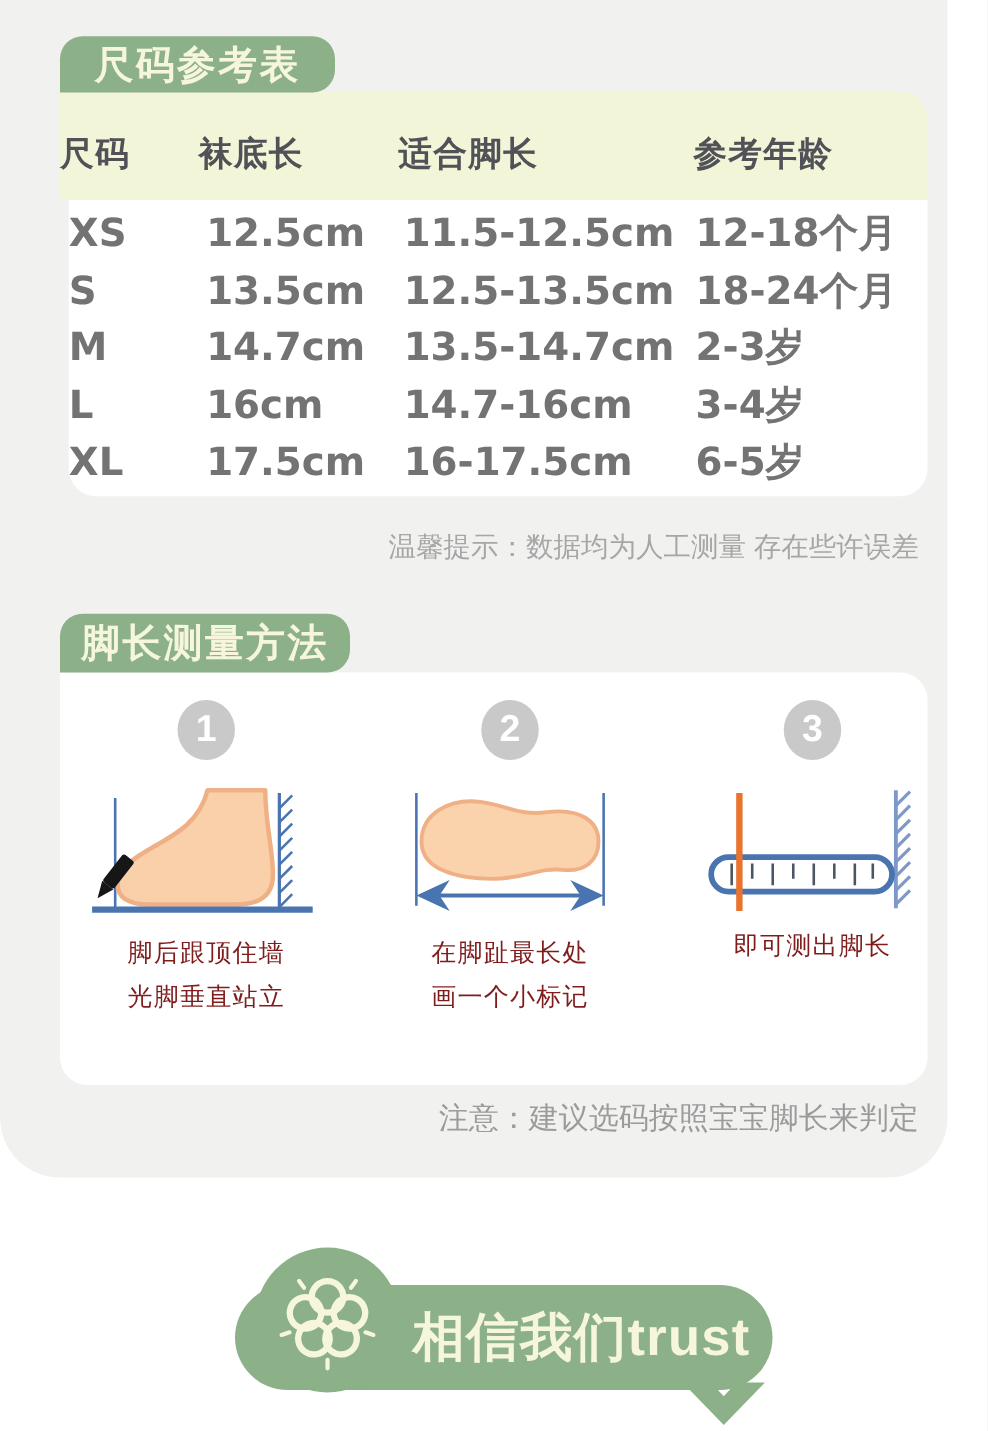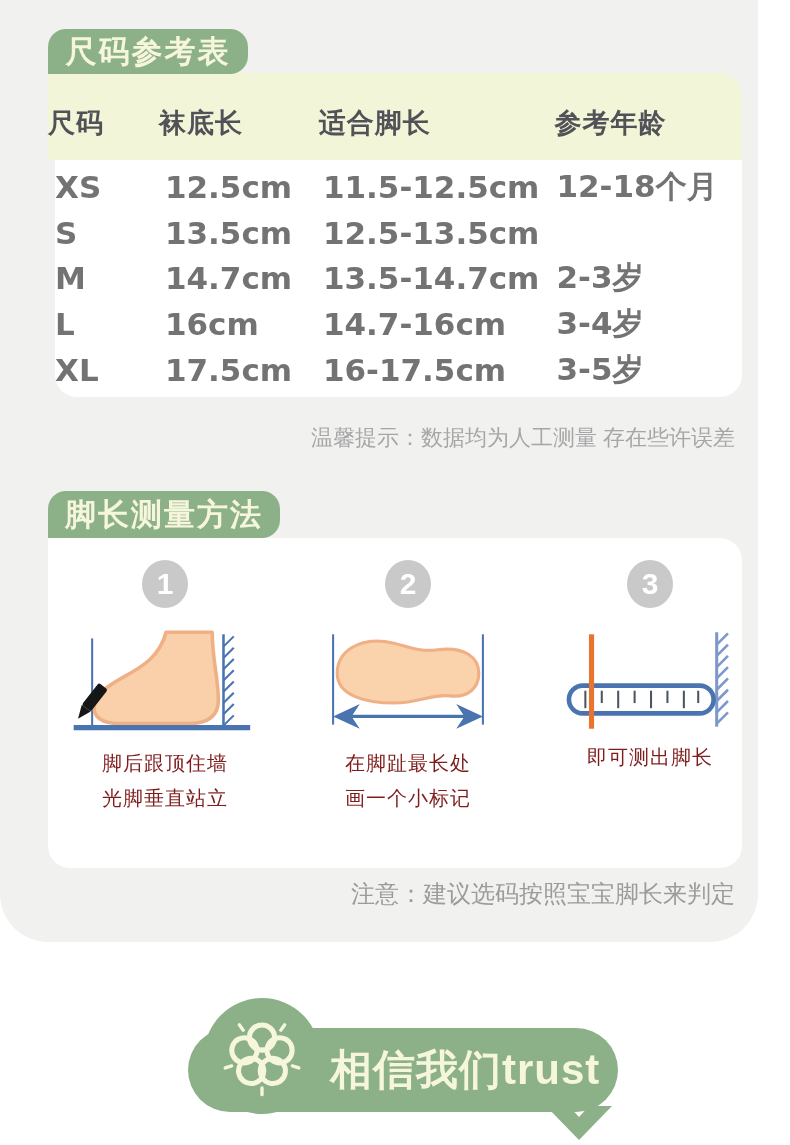--- a/index.html
+++ b/index.html
@@ -13,21 +13,21 @@
     background:#f1f2f0;border-radius:0 0 48px 48px;
   }
   
   .badge{
     position:absolute;background:#8cb087;color:#f6f6dd;
     font-weight:bold;font-size:31px;letter-spacing:2px;
     display:flex;align-items:center;justify-content:center;
     border-radius:18px 18px 18px 0;
     z-index:3;
   }
-  .badge1{left:48px;top:29px;width:200px;height:45px;}
+  .badge1{left:48px;top:29px;width:220px;height:45px;}
   .badge2{left:48px;top:491px;width:232px;height:47px;}
   
   .cream-panel{
     position:absolute;left:48px;top:73px;width:694px;height:87px;
     background:#f3f5d8;border-radius:0 22px 0 0;z-index:1;
   }
   .thead{
     position:absolute;left:0;top:20px;width:100%;height:60px;
     display:grid;grid-template-columns:16% 23% 34% 27%;
     align-items:center;
@@ -114,38 +114,39 @@
   <div class="trow">
     <span>XS</span>
     <span>12.5cm</span>
     <span>11.5-12.5cm</span>
     <span>12-18个月</span>
   </div>
   <div class="trow">
     <span>S</span>
     <span>13.5cm</span>
     <span>12.5-13.5cm</span>
+    <span>18-24个月</span>
   </div>
   <div class="trow">
     <span>M</span>
     <span>14.7cm</span>
     <span>13.5-14.7cm</span>
     <span>2-3岁</span>
   </div>
   <div class="trow">
     <span>L</span>
     <span>16cm</span>
     <span>14.7-16cm</span>
     <span>3-4岁</span>
   </div>
   <div class="trow">
     <span>XL</span>
     <span>17.5cm</span>
     <span>16-17.5cm</span>
-    <span>3-5岁</span>
+    <span>6-5岁</span>
   </div>
 </div>
 
 <div class="note note1">温馨提示：数据均为人工测量 存在些许误差</div>
 
 <div class="badge badge2">
   <span>脚长测量方法</span>
 </div>
 
 <div class="white-panel2">

